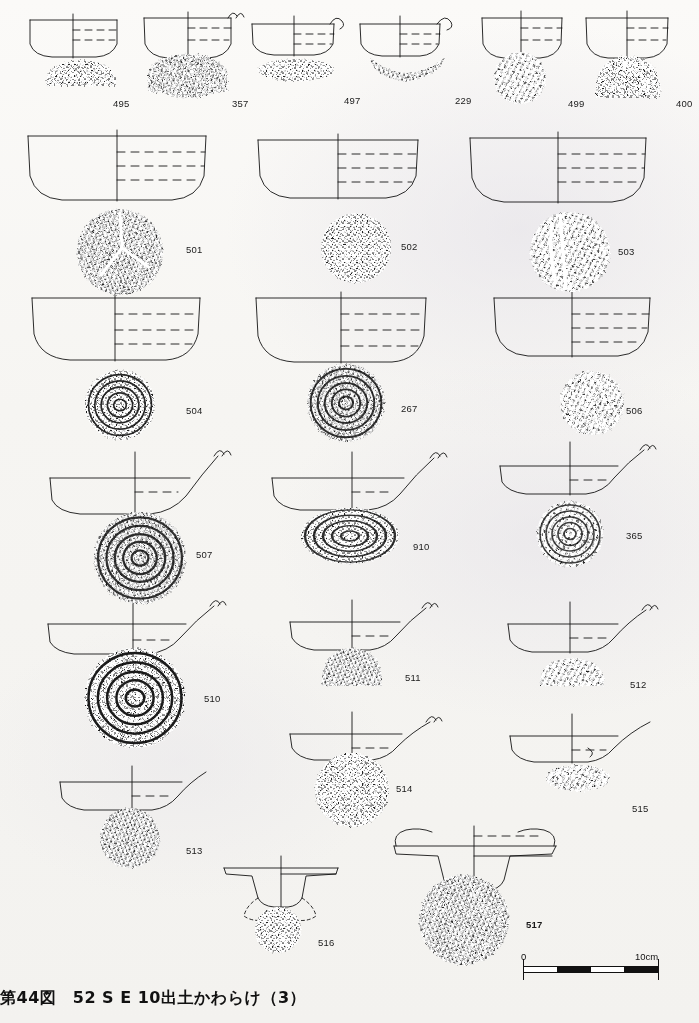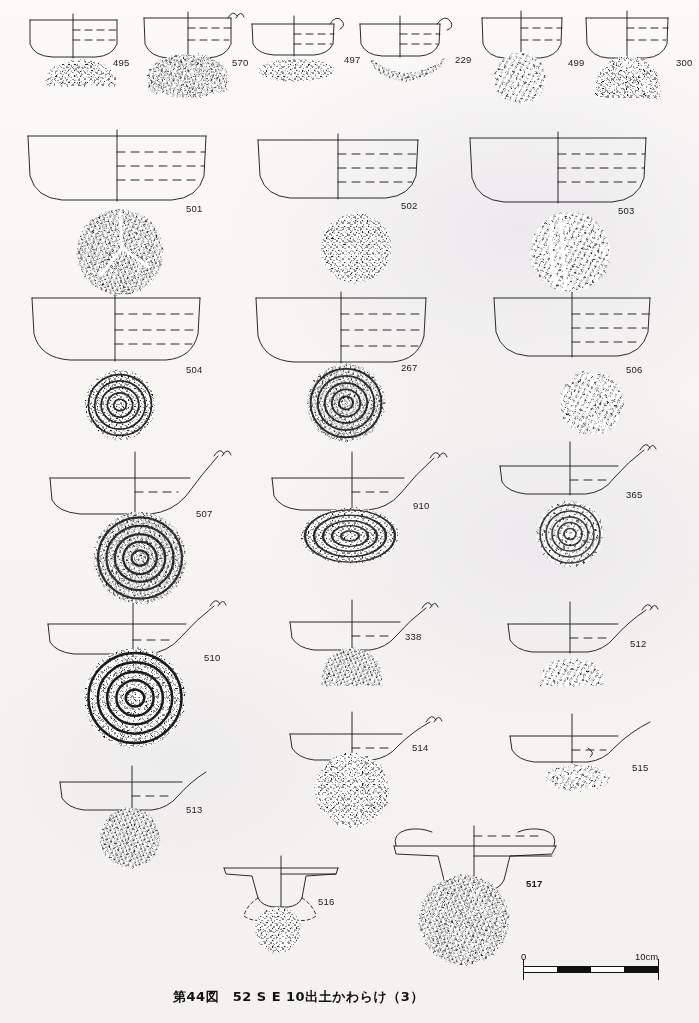--- a/index.html
+++ b/index.html
@@ -32,29 +32,30 @@
     width: 699px;
     height: 1023px;
   }
   .num {
     position: absolute;
     font-family: "Liberation Sans", sans-serif;
     font-size: 9.5px;
     color: #1a1a1a;
     letter-spacing: 0.2px;
     white-space: nowrap;
+    margin-top: 41px;
   }
   .caption {
     position: absolute;
     left: 0;
     top: 988px;
     width: 597px;
-    text-align: center;
+    text-align: left;
     font-family: "DejaVu Sans", sans-serif;
-    font-size: 13px;
+    font-size: 16px;
     font-weight: bold;
     color: #111111;
     letter-spacing: 0.5px;
   }
   .scale-wrap {
     position: absolute;
     left: 523px;
     top: 955px;
     width: 148px;
     height: 26px;
@@ -437,44 +438,44 @@
       <g filter="url(#rough3)">
         <circle cx="278" cy="930" r="23" fill="url(#rub)"></circle>
       </g>
       <g filter="url(#rough)">
         <circle cx="464" cy="920" r="45" fill="url(#rub2)"></circle>
       </g>
     </g>
   </svg>
 
   <div class="num" style="left:113px; top:57px;">495</div>
-  <div class="num" style="left:232px; top:57px;">570</div>
+  <div class="num" style="left:232px; top:57px;">357</div>
   <div class="num" style="left:344px; top:54px;">497</div>
   <div class="num" style="left:455px; top:54px;">229</div>
   <div class="num" style="left:568px; top:57px;">499</div>
-  <div class="num" style="left:676px; top:57px;">300</div>
+  <div class="num" style="left:676px; top:57px;">400</div>
 
   <div class="num" style="left:186px; top:203px;">501</div>
   <div class="num" style="left:401px; top:200px;">502</div>
   <div class="num" style="left:618px; top:205px;">503</div>
 
   <div class="num" style="left:186px; top:364px;">504</div>
   <div class="num" style="left:401px; top:362px;">267</div>
   <div class="num" style="left:626px; top:364px;">506</div>
 
   <div class="num" style="left:196px; top:508px;">507</div>
   <div class="num" style="left:413px; top:500px;">910</div>
   <div class="num" style="left:626px; top:489px;">365</div>
 
   <div class="num" style="left:194px; top:652px;padding-left:10px;">510</div>
-  <div class="num" style="left:405px; top:631px;">338</div>
+  <div class="num" style="left:405px; top:631px;">511</div>
   <div class="num" style="left:630px; top:638px;">512</div>
 
   <div class="num" style="left:186px; top:804px;">513</div>
-  <div class="num" style="left:412px; top:742px;">514</div>
+  <div class="num" style="left:396px; top:742px;">514</div>
   <div class="num" style="left:632px; top:762px;">515</div>
 
   <div class="num" style="left:318px; top:896px;">516</div>
   <div class="num" style="left:526px; top:878px;font-weight:bold;">517</div>
 
   <div class="scale-wrap">
     <div class="scale-label scale-zero">0</div>
     <div class="scale-label scale-ten">10cm</div>
     <div class="scale-tick-left"></div>
     <div class="scale-bar"></div>

